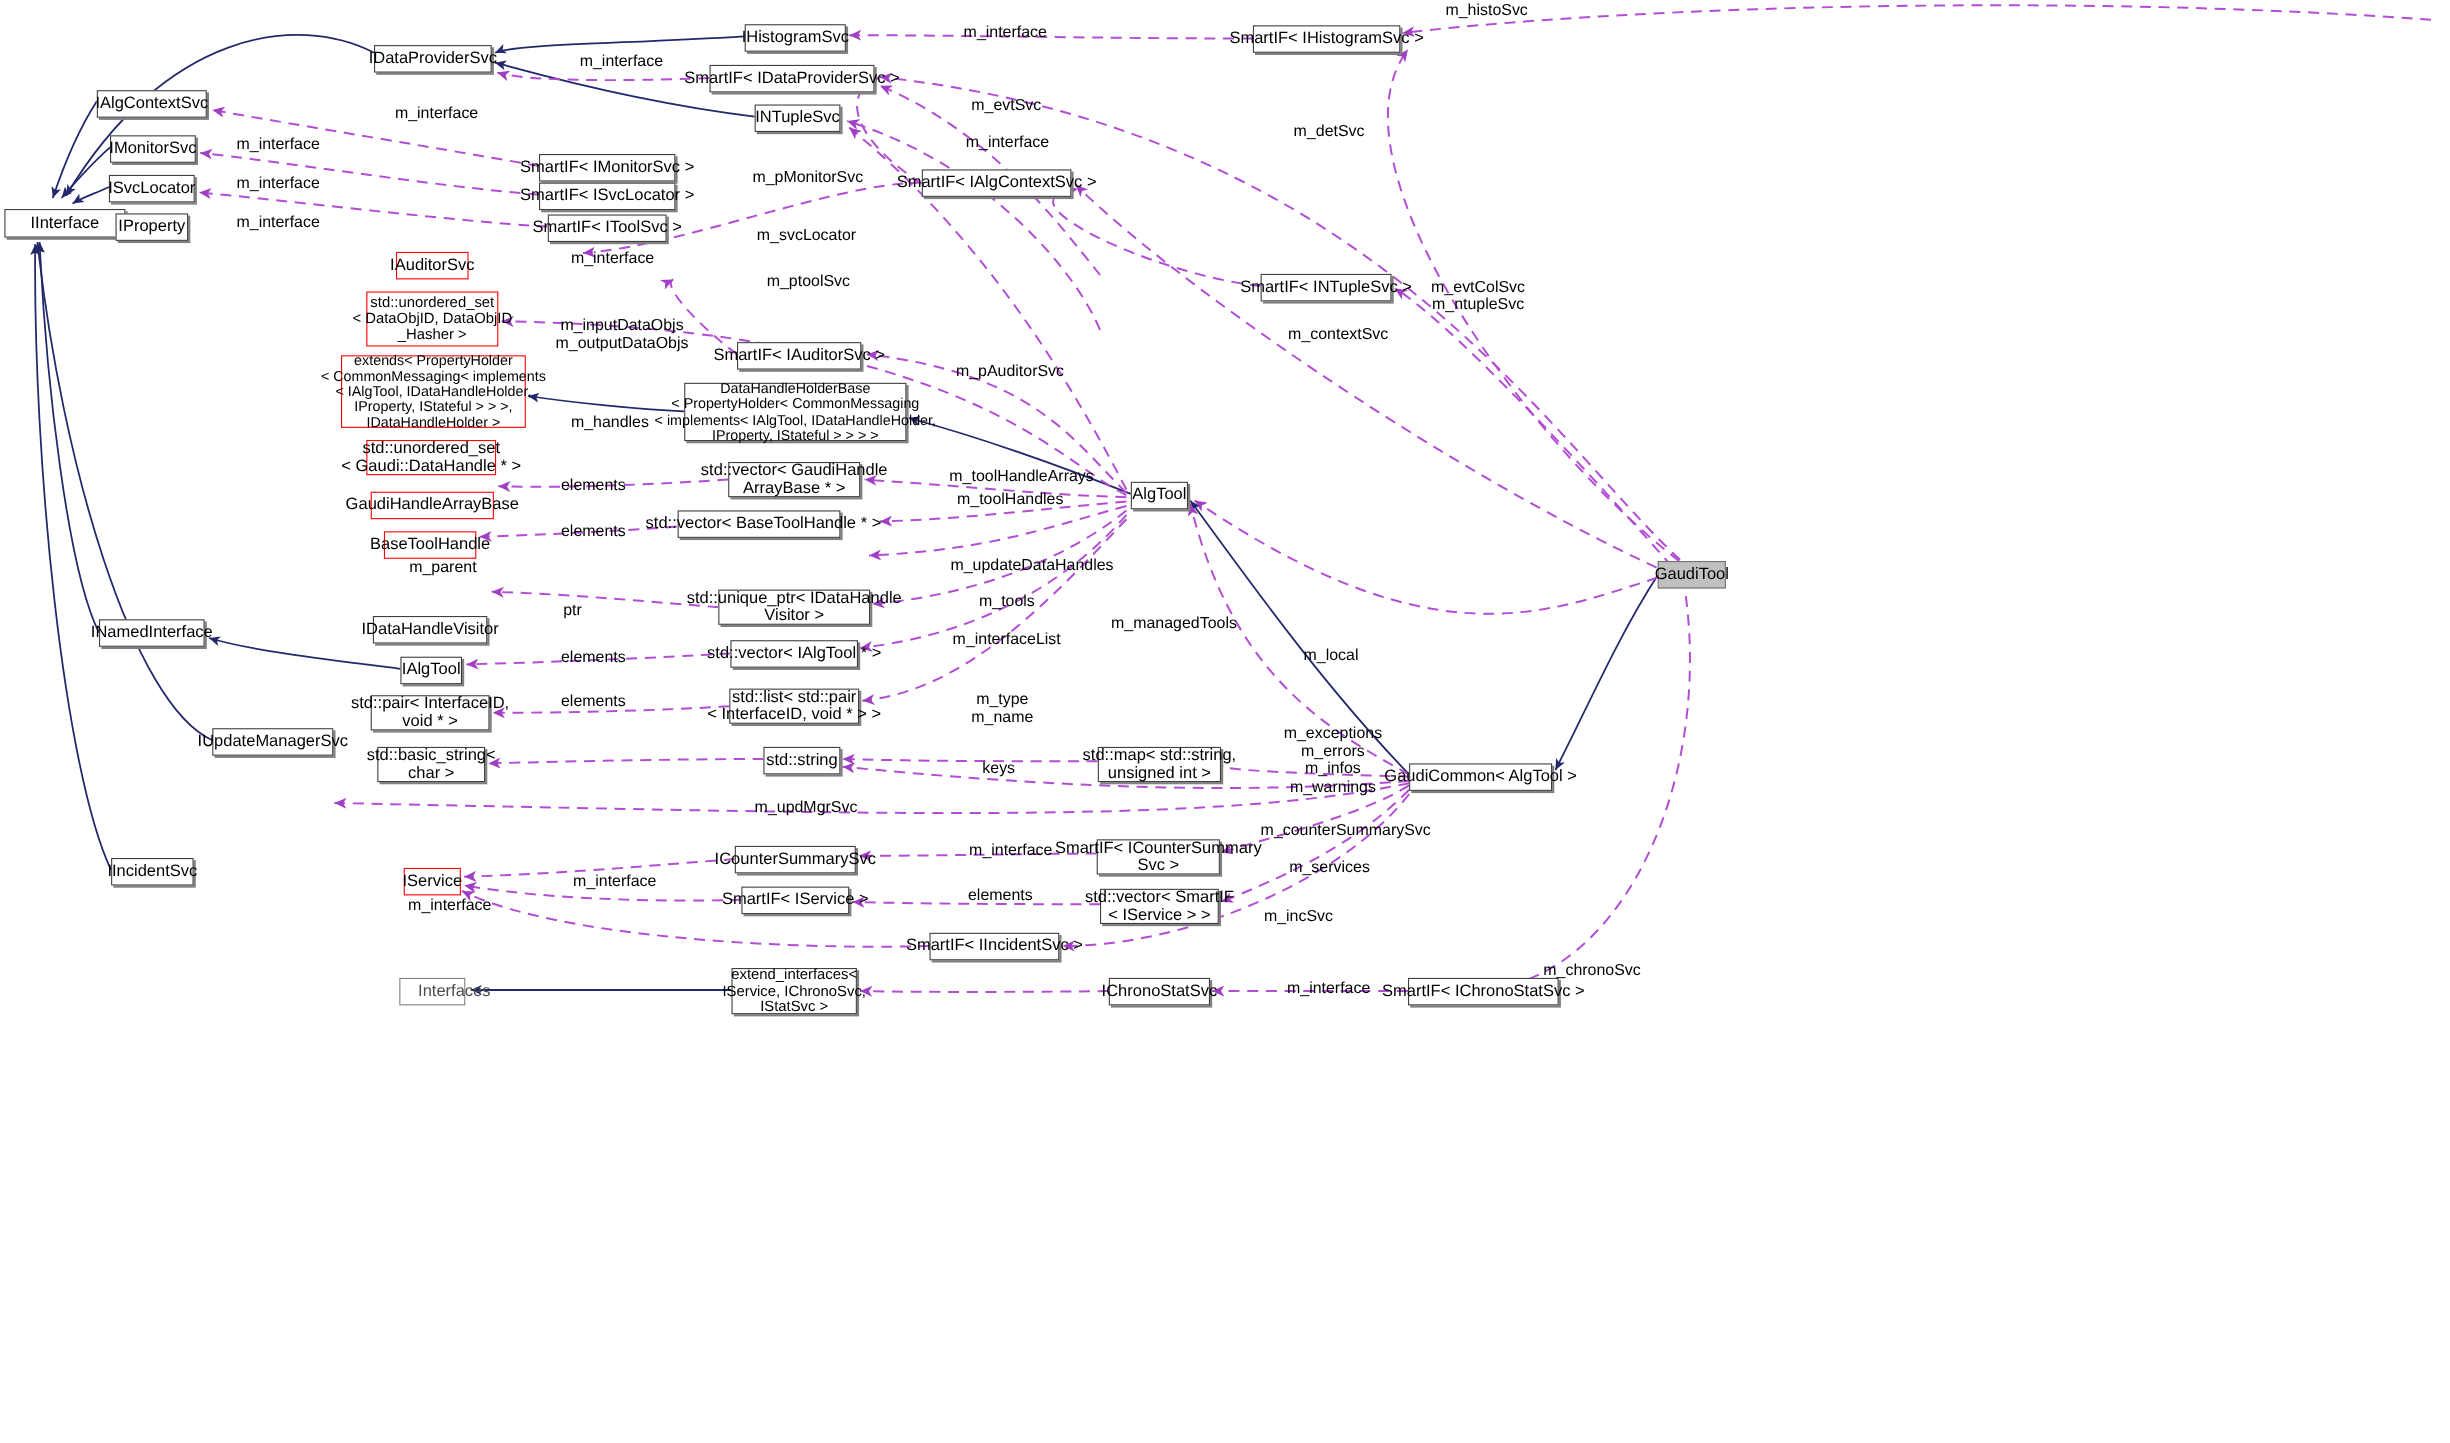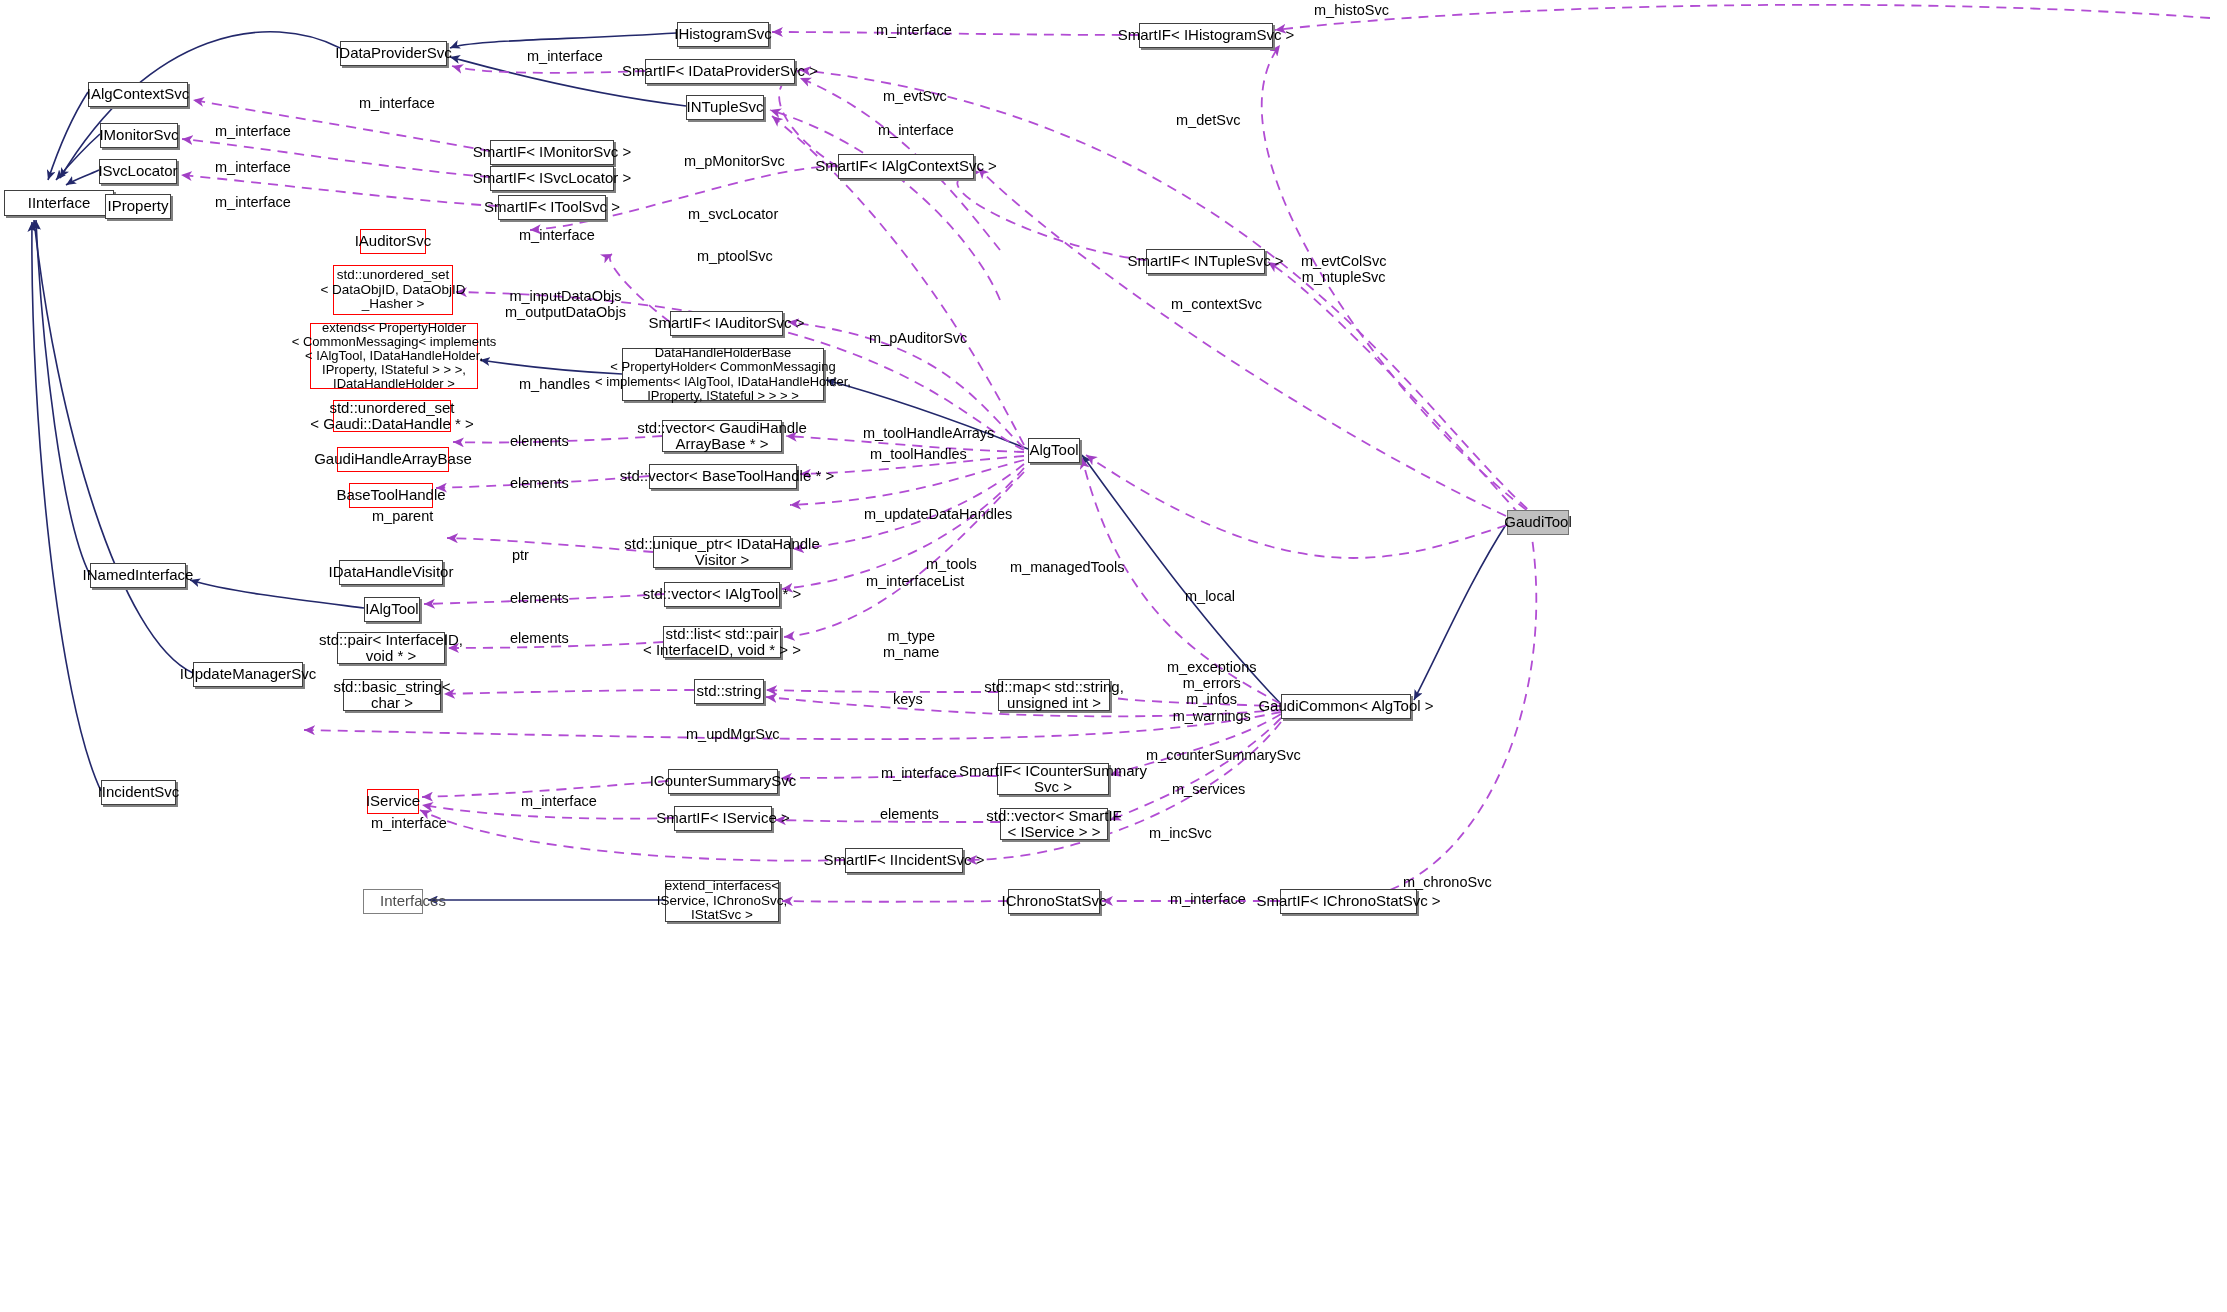--- a/index.html
+++ b/index.html
@@ -175,21 +175,21 @@
     <div class="node red" style="left: 337px; top: 447px; width: 112px; height: 25px;">
       <span>GaudiHandleArrayBase</span>
     </div>
     <div class="node red" style="left: 349px; top: 483px; width: 84px; height: 25px;">
       <span>BaseToolHandle</span>
     </div>
     <div class="node" style="left: 662px; top: 420px; width: 120px; height: 32px;">
       <span>std::vector&lt; GaudiHandle
 ArrayBase * &gt;</span>
     </div>
-    <div class="node" style="left: 649px; top: 464px; width: 148px; height: 25px; padding-left: 12px;">
+    <div class="node" style="left: 616px; top: 464px; width: 148px; height: 25px; padding-left: 12px;">
       <span>std::vector&lt; BaseToolHandle * &gt;</span>
     </div>
     <div class="node" style="left: 1028px; top: 438px; width: 52px; height: 25px;">
       <span>AlgTool</span>
     </div>
     <div class="node" style="left: 90px; top: 563px; width: 96px; height: 25px;">
       <span>INamedInterface</span>
     </div>
     <div class="node" style="left: 364px; top: 597px; width: 56px; height: 25px;">
       <span>IAlgTool</span>
@@ -289,21 +289,21 @@
 m_outputDataObjs</div>
     <div class="elabel" style="left: 1171px; top: 296px;">m_contextSvc</div>
     <div class="elabel" style="left: 869px; top: 330px;">m_pAuditorSvc</div>
     <div class="elabel" style="left: 519px; top: 376px;">m_handles</div>
     <div class="elabel" style="left: 863px; top: 425px;">m_toolHandleArrays</div>
     <div class="elabel" style="left: 510px; top: 433px;">elements</div>
     <div class="elabel" style="left: 870px; top: 446px;">m_toolHandles</div>
     <div class="elabel" style="left: 510px; top: 475px;">elements</div>
     <div class="elabel" style="left: 864px; top: 506px;">m_updateDataHandles</div>
     <div class="elabel" style="left: 372px; top: 508px;">m_parent</div>
-    <div class="elabel" style="left: 890px; top: 556px; margin-left: 36px;">m_tools</div>
+    <div class="elabel" style="left: 890px; top: 539px;">m_tools</div>
     <div class="elabel" style="left: 1010px; top: 559px;">m_managedTools</div>
     <div class="elabel" style="left: 512px; top: 547px;">ptr</div>
     <div class="elabel" style="left: 866px; top: 573px;">m_interfaceList</div>
     <div class="elabel" style="left: 510px; top: 590px;">elements</div>
     <div class="elabel" style="left: 1185px; top: 588px;">m_local</div>
     <div class="elabel" style="left: 510px; top: 630px;">elements</div>
     <div class="elabel" style="left: 883px; top: 628px;">m_type
 m_name</div>
     <div class="elabel" style="left: 1167px; top: 659px;">m_exceptions
 m_errors

